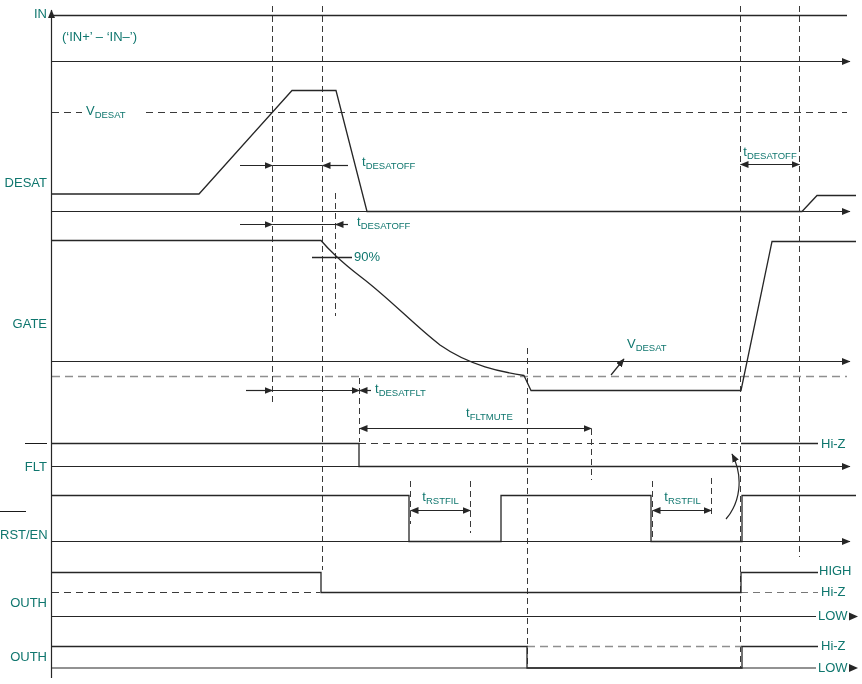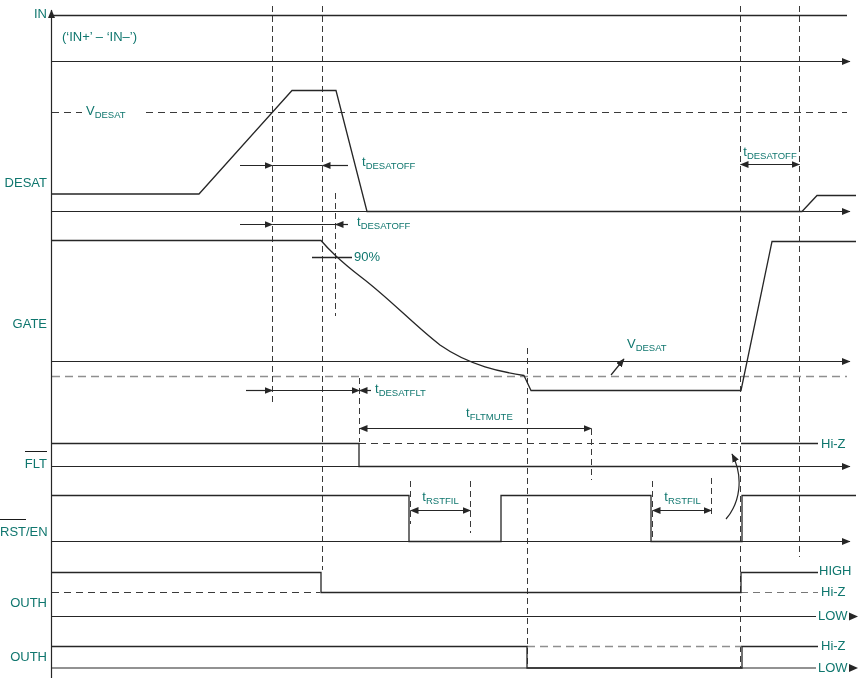--- a/index.html
+++ b/index.html
@@ -4,21 +4,21 @@
 <style>
   html,body{margin:0;padding:0;background:#ffffff;}
   #fig{
     position:relative;width:862px;height:684px;background:#ffffff;
     font-family:"Liberation Sans", sans-serif;color:#0f766e;overflow:hidden;
   }
   #wave{position:absolute;left:0;top:0;}
   .lbl{position:absolute;font-size:13px;line-height:14px;white-space:nowrap;}
   .rowlbl{left:0;width:47px;text-align:right;}
   .sub{font-size:9.5px;vertical-align:-3px;letter-spacing:0;}
-  .ovl{display:inline-block;border-top:1.2px solid #1a1a1a;padding-top:5px;line-height:13px;margin-top:8px;}
+  .ovl{display:inline-block;border-top:1.2px solid #1a1a1a;padding-top:16px;line-height:13px;}
   .ctr{text-align:center;}
 </style>
 </head>
 <body>
 
 <div id="fig">
 
   <svg id="wave" width="862" height="684" viewBox="0 0 862 684">
     <defs>
       <marker id="ar" markerUnits="userSpaceOnUse" markerWidth="9" markerHeight="7" refX="8" refY="3.5" orient="auto-start-reverse">

